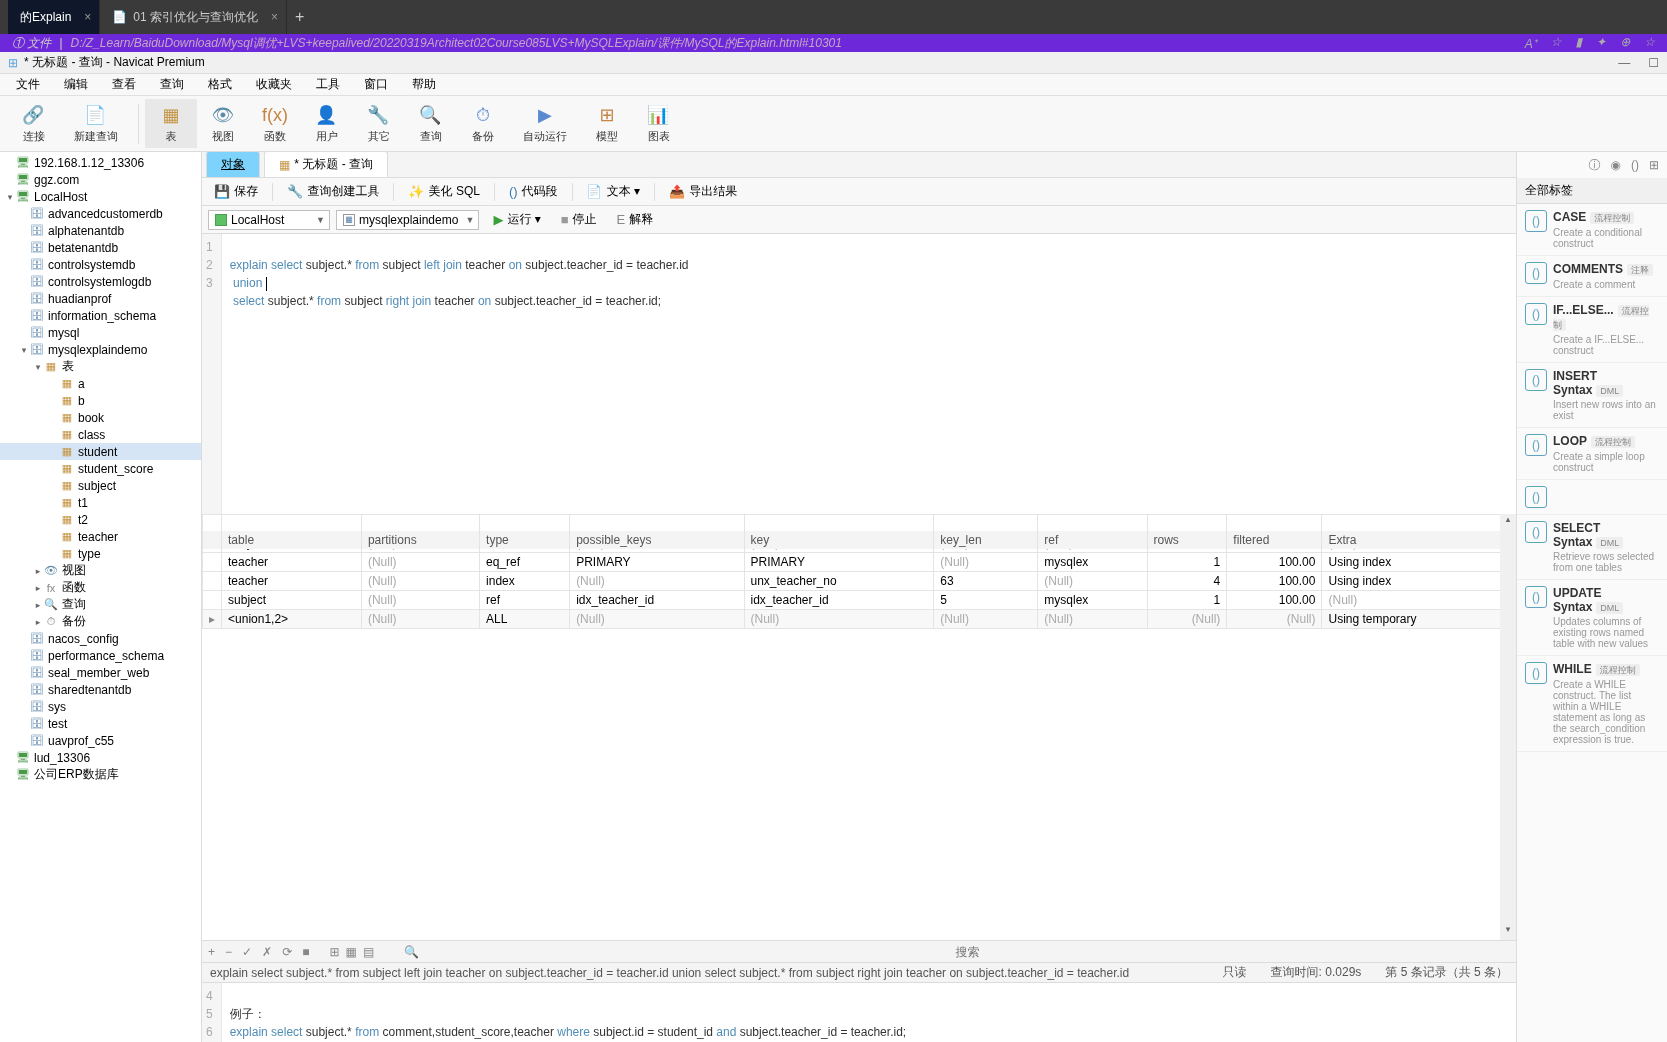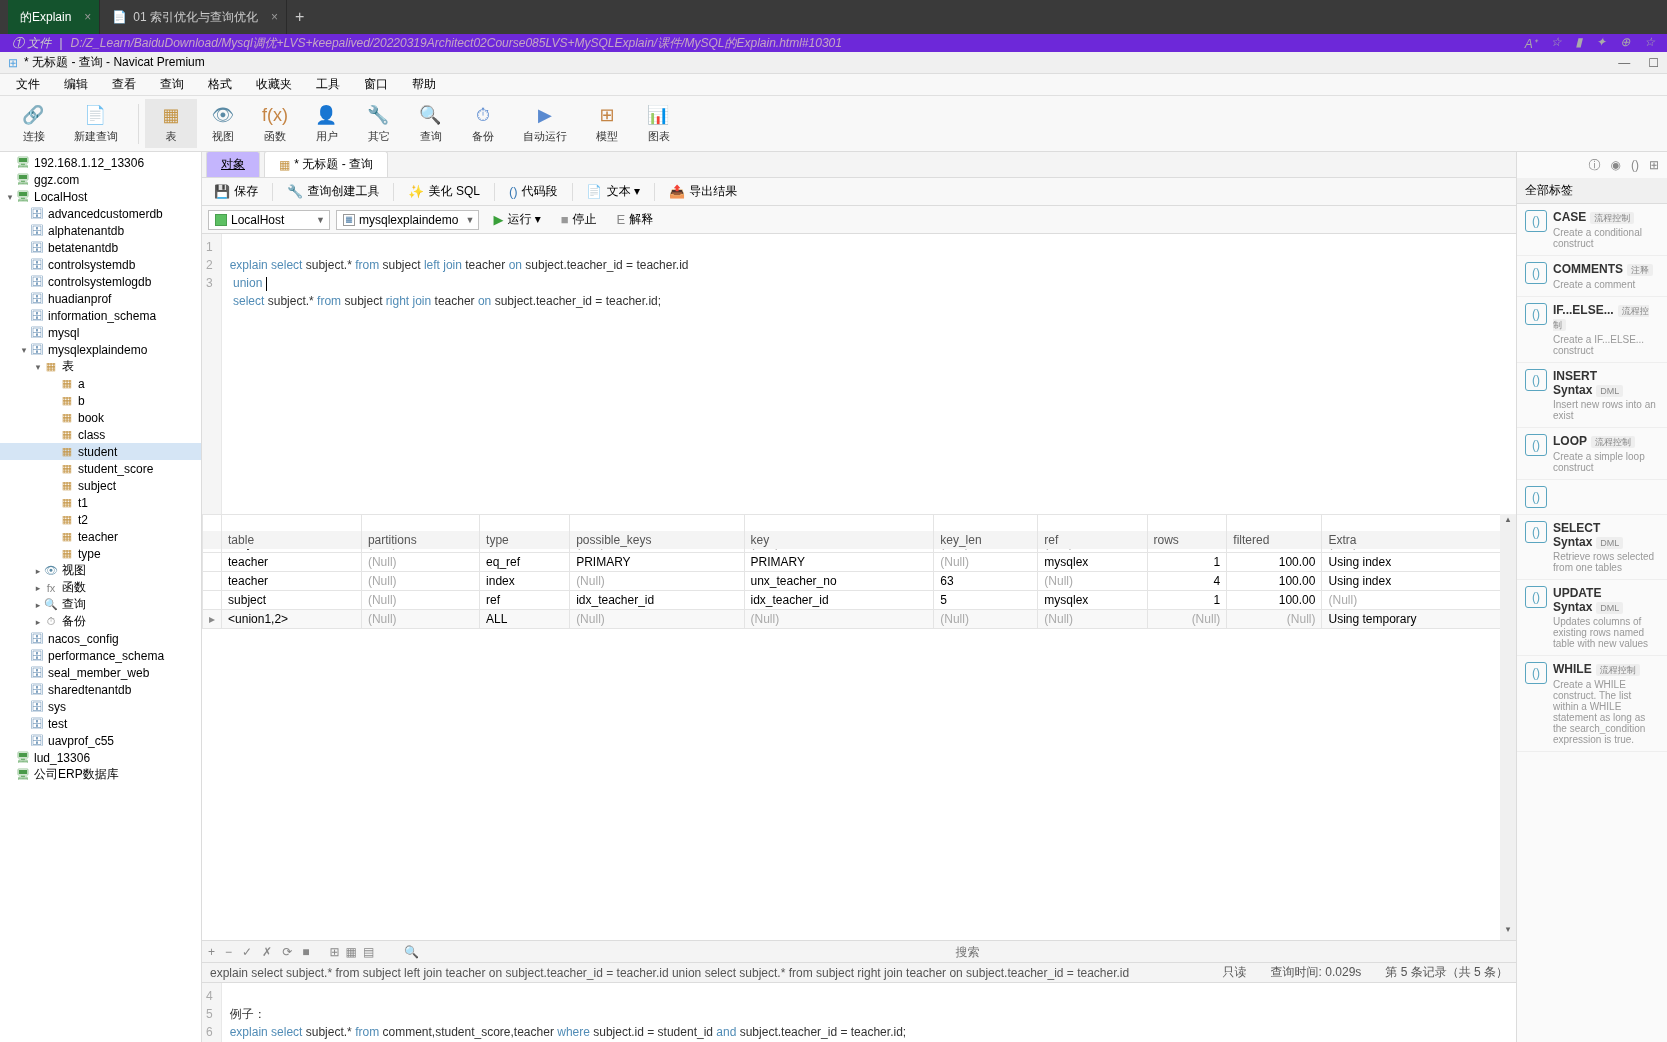--- a/index.html
+++ b/index.html
@@ -1,20 +1,20 @@
 <!DOCTYPE html>
 <html><head>
 <meta charset="utf-8">
 <style>
 * { margin: 0; padding: 0; box-sizing: border-box; font-family: "Microsoft YaHei", "Segoe UI", sans-serif; font-size: 12px; }
 body { background: #fff; overflow: hidden; }
 
 .browser-tabs { background: #3a3a3a; height: 34px; display: flex; align-items: center; padding-left: 8px; color: #ccc; }
 .btab { padding: 0 28px 0 12px; height: 100%; display: flex; align-items: center; position: relative; border-right: 1px solid #2a2a2a; }
-.btab.active { background: #14532d; color: #fff; }
+.btab.active { background: #0f172a; color: #fff; }
 .btab .close { position: absolute; right: 8px; color: #999; cursor: pointer; }
 .btab-plus { margin-left: 8px; color: #ccc; font-size: 16px; }
 
 .addr-bar { background: #6d28d9; height: 18px; display: flex; align-items: center; padding: 0 12px; color: #ccc; font-size: 11px; font-style: italic; }
 .addr-bar .label { color: #ccc; margin-right: 8px; }
 .addr-bar .url { color: #c5a5c5; }
 .addr-icons { margin-left: auto; display: flex; gap: 14px; color: #aaa; }
 .addr-icons span { cursor: pointer; }
 
 .title-bar { background: #f0f0f0; height: 22px; display: flex; align-items: center; padding: 0 8px; border-bottom: 1px solid #ddd; }
@@ -46,21 +46,21 @@
 .ic-view { color: #5a8aa5; }
 .ic-folder { color: #888; }
 .depth0 { padding-left: 4px; }
 .depth1 { padding-left: 18px; }
 .depth2 { padding-left: 32px; }
 .depth3 { padding-left: 48px; }
 
 .center { flex: 1; display: flex; flex-direction: column; border-right: 1px solid #dcdcdc; }
 .doc-tabs { height: 26px; background: #f4f4f4; display: flex; align-items: flex-end; border-bottom: 1px solid #dcdcdc; }
 .doc-tab { padding: 4px 14px; border: 1px solid #dcdcdc; border-bottom: none; background: #fff; margin-left: 4px; border-radius: 3px 3px 0 0; display: flex; align-items: center; gap: 4px; }
-.doc-tab.inactive { background: #c4b5fd; text-decoration: underline; }
+.doc-tab.inactive { background: #7dd3fc; text-decoration: underline; }
 
 .editor-tb { height: 28px; background: #f8f8f8; border-bottom: 1px solid #dcdcdc; display: flex; align-items: center; padding: 0 6px; gap: 4px; }
 .etb-btn { display: flex; align-items: center; gap: 4px; padding: 2px 6px; cursor: pointer; }
 .etb-sep { width: 1px; height: 18px; background: #ddd; margin: 0 4px; }
 .etb-btn .ic { font-size: 13px; }
 
 .editor-tb2 { height: 28px; background: #f8f8f8; border-bottom: 1px solid #dcdcdc; display: flex; align-items: center; padding: 0 6px; gap: 6px; }
 .combo { background: #fff; border: 1px solid #c0c0c0; padding: 2px 20px 2px 6px; position: relative; display: flex; align-items: center; gap: 4px; min-width: 122px; }
 .combo .arrow { position: absolute; right: 4px; font-size: 9px; color: #666; }
 .combo .sq { width: 12px; height: 12px; background: #5dc063; border: 1px solid #4aa050; }

